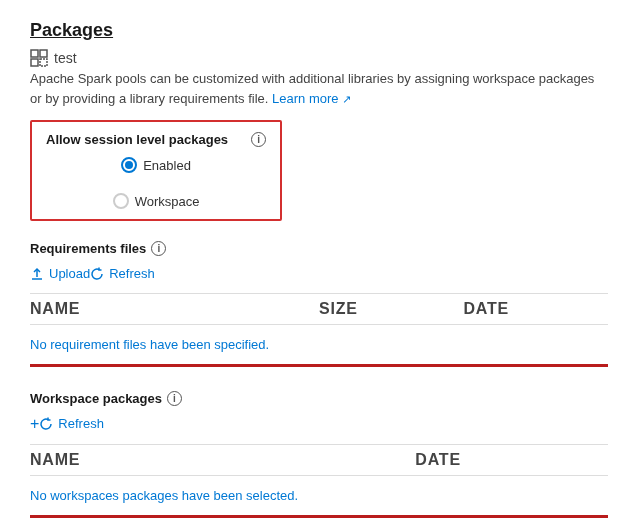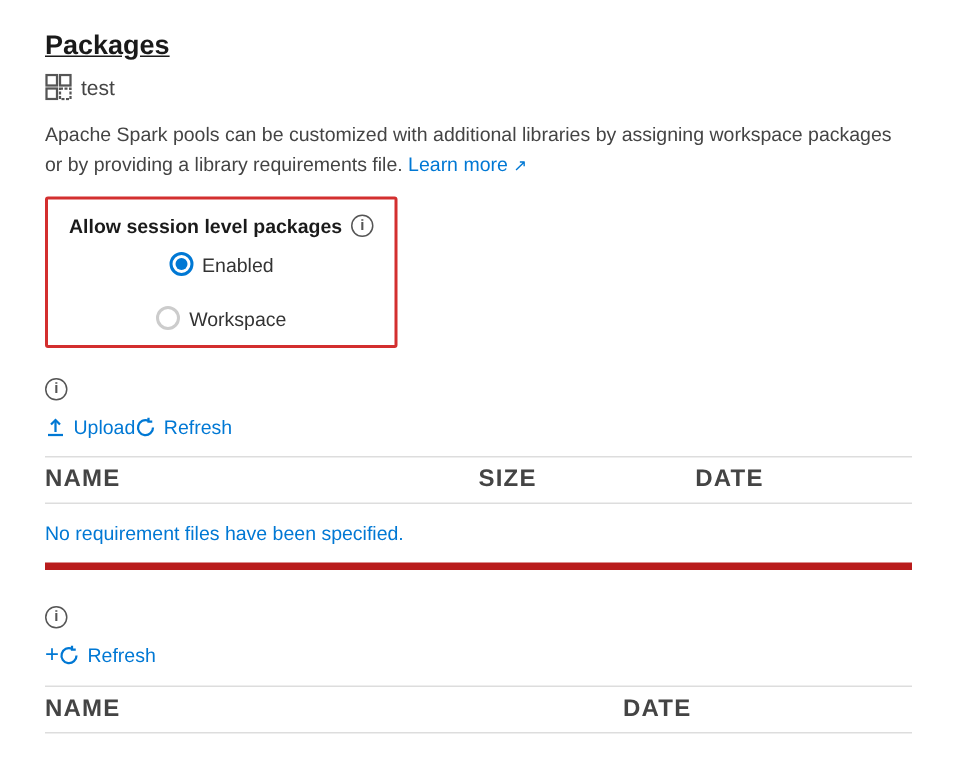--- a/index.html
+++ b/index.html
@@ -16,21 +16,21 @@
       font-size: 18px;
       font-weight: 600;
       margin-bottom: 8px;
       color: #1a1a1a;
       text-decoration: underline;
     }
     .test-icon-row {
       display: flex;
       align-items: center;
       gap: 6px;
-      margin-bottom: 13px;
+      margin-bottom: 2px;
       color: #444;
       font-size: 14px;
     }
     .description-text {
       font-size: 13px;
       color: #444;
       line-height: 1.5;
       margin-bottom: 12px;
     }
     .description-text a {
@@ -43,21 +43,21 @@
       padding: 10px 14px;
       margin-bottom: 20px;
       display: inline-block;
     }
     .section-label {
       font-size: 13px;
       font-weight: 600;
       color: #1a1a1a;
       display: flex;
       align-items: center;
-      gap: 6px;
+      gap: 23px;
       margin-bottom: 10px;
     }
     .radio-group {
       display: flex;
       gap: 20px;
       align-items: center;
       margin-top: 6px;
       flex-direction: column;
     }
     .radio-option {
@@ -127,21 +127,21 @@
       font-size: 16px;
       font-weight: 700;
       color: #444;
       text-transform: uppercase;
       letter-spacing: 0.05em;
     }
     .table-empty {
       padding: 12px 0;
       font-size: 13px;
       color: #0078d4;
-      border-bottom: 5px solid #b91c1c;
+      border-bottom: 3px solid #b91c1c;
     }
     .workspace-table-header {
       display: grid;
       grid-template-columns: 2fr 1fr;
       border-top: 1px solid #ddd;
       border-bottom: 1px solid #ddd;
       padding: 6px 0;
     }
     .info-icon {
       display: inline-flex;
@@ -203,20 +203,21 @@
     </label>
     <label class="radio-option">
       <div class="radio-circle"></div>
       <span>Workspace</span>
     </label>
   </div>
 </div>
 
 <div class="table-section">
   <div class="section-header">
+    <span>Requirements files</span>
     <span class="info-icon">i</span>
   </div>
   <div class="toolbar">
     <button class="toolbar-btn">
       <svg width="14" height="14" viewBox="0 0 14 14" fill="none">
         <line x1="7" y1="10" x2="7" y2="2" stroke="#0078d4" stroke-width="1.5"></line>
         <polyline points="4,5 7,2 10,5" stroke="#0078d4" stroke-width="1.5" fill="none"></polyline>
         <line x1="2" y1="12" x2="12" y2="12" stroke="#0078d4" stroke-width="1.5"></line>
       </svg>
       <span>Upload</span>
@@ -232,34 +233,36 @@
   <div class="table-header">
     <span class="table-header-col">NAME</span>
     <span class="table-header-col">SIZE</span>
     <span class="table-header-col">DATE</span>
   </div>
   <div class="table-empty">No requirement files have been specified.</div>
 </div>
 
 <div class="table-section">
   <div class="section-header">
+    <span>Workspace packages</span>
     <span class="info-icon">i</span>
   </div>
   <div class="toolbar">
     <button class="toolbar-btn">
       <span style="font-size:16px; color:#0078d4; line-height:1;">+</span>
     </button>
     <button class="toolbar-btn">
       <svg width="14" height="14" viewBox="0 0 14 14" fill="none">
         <path d="M12 7A5 5 0 1 1 9 2.5" stroke="#0078d4" stroke-width="1.5" fill="none"></path>
         <polyline points="9,0.5 9,3 11.5,3" stroke="#0078d4" stroke-width="1.5" fill="none"></polyline>
       </svg>
       <span>Refresh</span>
     </button>
   </div>
   <div class="workspace-table-header">
     <span class="table-header-col">NAME</span>
     <span class="table-header-col">DATE</span>
   </div>
+  <div class="table-empty">No workspaces packages have been selected.</div>
 </div>
 
 
 
 
 </body></html>

